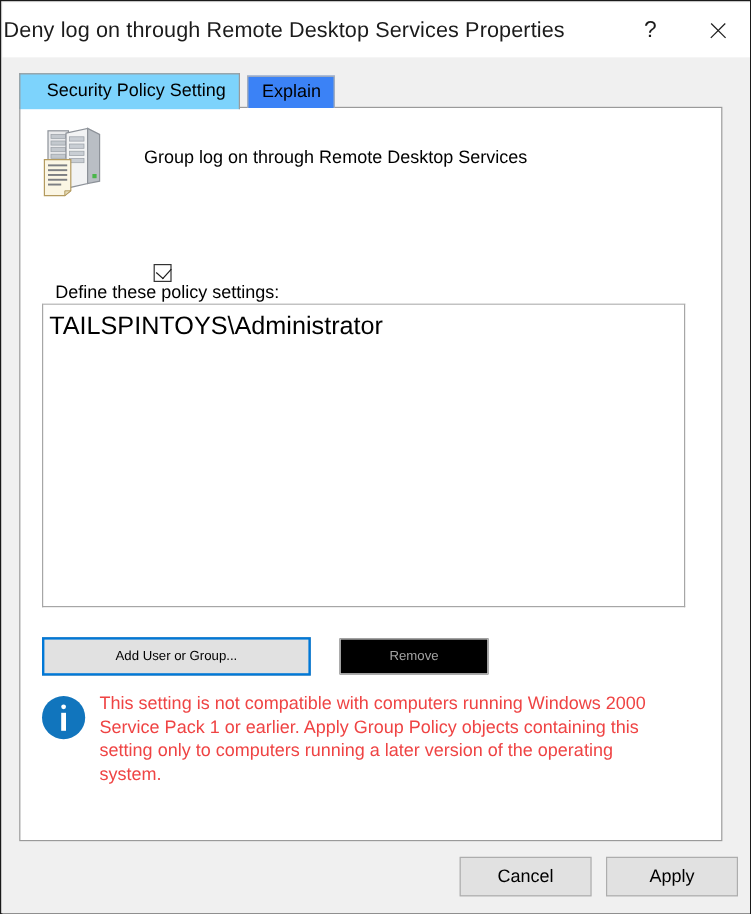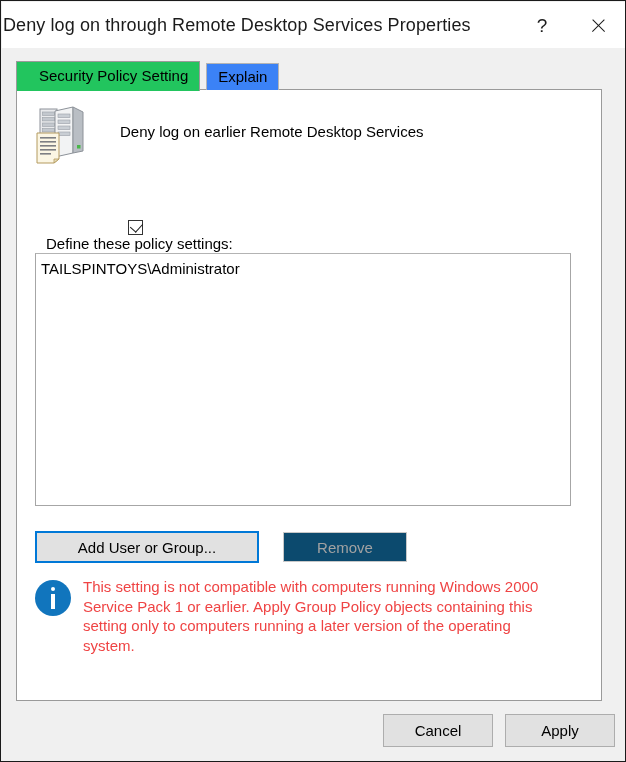--- a/index.html
+++ b/index.html
@@ -109,21 +109,21 @@
     background: #f0f0f0;
     border: 1px solid #b4b4b4;
     border-bottom: none;
     padding: 4px 11px 5px 11px;
     line-height: 17px;
     box-sizing: border-box;
     cursor: default;
     position: relative;
   }
   .tab.active {
-    background: #22c55e;
+    background: #7dd3fc;
     border-color: #9a9a9a;
     padding-top: 5px;
     padding-bottom: 7px;
     margin-bottom: -1px;
     z-index: 4;
     padding-left: 22px;
   }
   .tab.inactive {
     background: #3b82f6;
     margin-left: 6px;
@@ -210,37 +210,37 @@
     top: 163px;
     width: 536px;
     height: 253px;
     box-sizing: border-box;
     background: #ffffff;
     border: 1px solid #a6a6a6;
     border-top-color: #b3b3b3;
     overflow: hidden;
   }
   .listbox-item {
-    font-size: 15px;
+    font-size: 21px;
     color: #000000;
     padding: 6px 0 0 5px;
     white-space: nowrap;
     cursor: default;
   }
 
   
   .action-row {
     position: absolute;
     left: 18px;
     top: 441px;
     height: 32px;
   }
   .btn {
     font-family: "Liberation Sans", sans-serif;
-    font-size: 15px;
+    font-size: 11px;
     color: #000000;
     background: #e1e1e1;
     border: 1px solid #adadad;
     box-sizing: border-box;
     cursor: default;
     padding: 0;
     line-height: 1;
   }
   .btn-add {
     position: absolute;
@@ -251,21 +251,21 @@
     outline: 2px solid #0078d7;
     outline-offset: -2px;
     border-color: #adadad;
   }
   .btn-remove {
     position: absolute;
     left: 248px;
     top: 1px;
     width: 124px;
     height: 30px;
-    background: #0c4a6e;
+    background: #000000;
     border: 1px solid #c8c8c8;
     color: #a2a2a2;
   }
 
   
   .info-block {
     position: absolute;
     left: 18px;
     top: 487px;
     width: 516px;
@@ -386,21 +386,21 @@
           <g>
             <polygon points="4,28 26,28 26,54 21,58 4,58" fill="#fbf6e4" stroke="#b49a5e" stroke-width="1"></polygon>
             <polygon points="21,58 26,54 21,54" fill="#e6dcb8" stroke="#b49a5e" stroke-width="0.8"></polygon>
             <rect x="7" y="32" width="16" height="1.6" fill="#7d7f83"></rect>
             <rect x="7" y="36" width="16" height="1.6" fill="#7d7f83"></rect>
             <rect x="7" y="40" width="16" height="1.6" fill="#7d7f83"></rect>
             <rect x="7" y="44" width="16" height="1.6" fill="#7d7f83"></rect>
             <rect x="7" y="48" width="11" height="1.6" fill="#7d7f83"></rect>
           </g>
         </svg>
-        <div class="policy-title">Deny log on earlier Remote Desktop Services</div>
+        <div class="policy-title">Group log on through Remote Desktop Services</div>
       </div>
 
       <div class="checkrow">
         <span class="checkbox">
           <span class="tick"></span>
         </span>
         <span class="checkrow-label">Define these policy settings:</span>
       </div>
 
       <div class="listbox">

